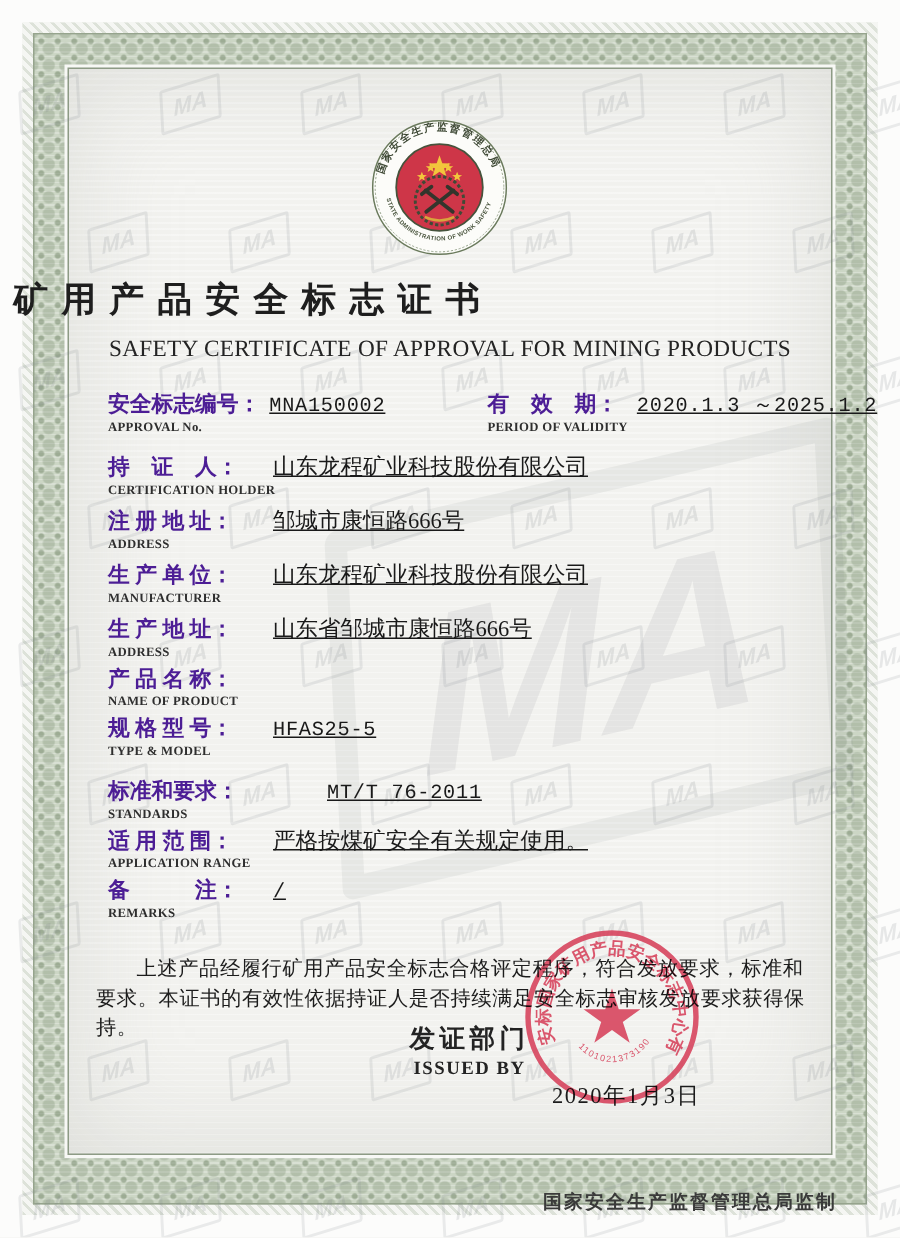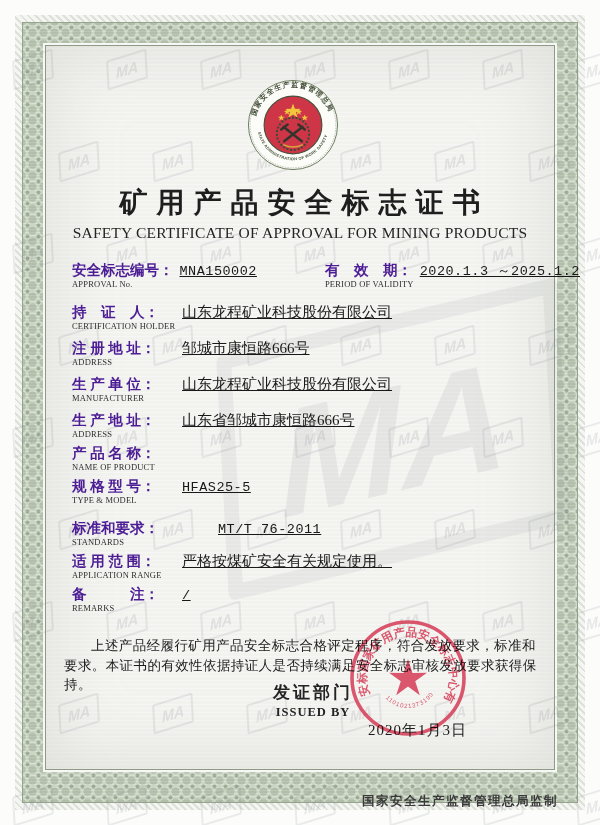--- a/index.html
+++ b/index.html
@@ -51,31 +51,31 @@
     border-radius:8px;
     color:rgba(128,133,142,.12);
     font:bold italic 150px "Liberation Sans", sans-serif;
     display:flex;align-items:center;justify-content:center;
     transform:rotate(-13deg) skewX(-10deg);
   }
   
   .content{position:absolute;inset:0;z-index:4;}
   .emblem{position:absolute;left:246px;top:78px;}
   .title{
-    position:absolute;top:184px;left:0;width:600px;text-align:center;
-    font-size:28px;font-weight:bold;letter-spacing:9px;text-indent:9px;color:#1e1e1e;
+    position:absolute;top:184px;left:0;width:600px;text-align:left;
+    font-size:23px;font-weight:bold;letter-spacing:9px;text-indent:9px;color:#1e1e1e;
   }
   .subtitle{
     position:absolute;top:224px;left:0;width:600px;text-align:center;
     font-size:15.5px;font-weight:normal;letter-spacing:.2px;color:#242424;
   }
   .toprow{position:absolute;top:261px;left:72px;right:40px;display:flex;}
   .pair{display:flex;align-items:flex-start;}
   .lbl .zh{font-size:14.5px;font-weight:600;line-height:18px;white-space:pre;color:#4c1d95;}
-  .lbl .en{font-size:8.5px;line-height:11px;letter-spacing:.2px;color:#2e2e2e;white-space:nowrap;}
+  .lbl .en{font-size:8.5px;line-height:11px;letter-spacing:.2px;color:#2e2e2e;white-space:nowrap;font-weight:bold;}
   .val{font-size:15px;line-height:18px;margin-left:6px;white-space:nowrap;color:#191919;text-decoration:underline;}
   .val.mono{font-family:"Liberation Mono", monospace;font-size:13.5px;letter-spacing:.5px;margin-top:2px;}
   .toprow .pair.validity{margin-left:68px;}
   .rows{position:absolute;top:303px;left:72px;right:36px;}
   .row{display:flex;align-items:flex-start;height:36px;}
   .row.tight{height:33px;}
   .row.gapbefore{margin-top:9px;gap:36px;}
   .row .lbl{width:104px;flex:none;}
   .declaration{
     position:absolute;top:636px;left:64px;width:478px;

